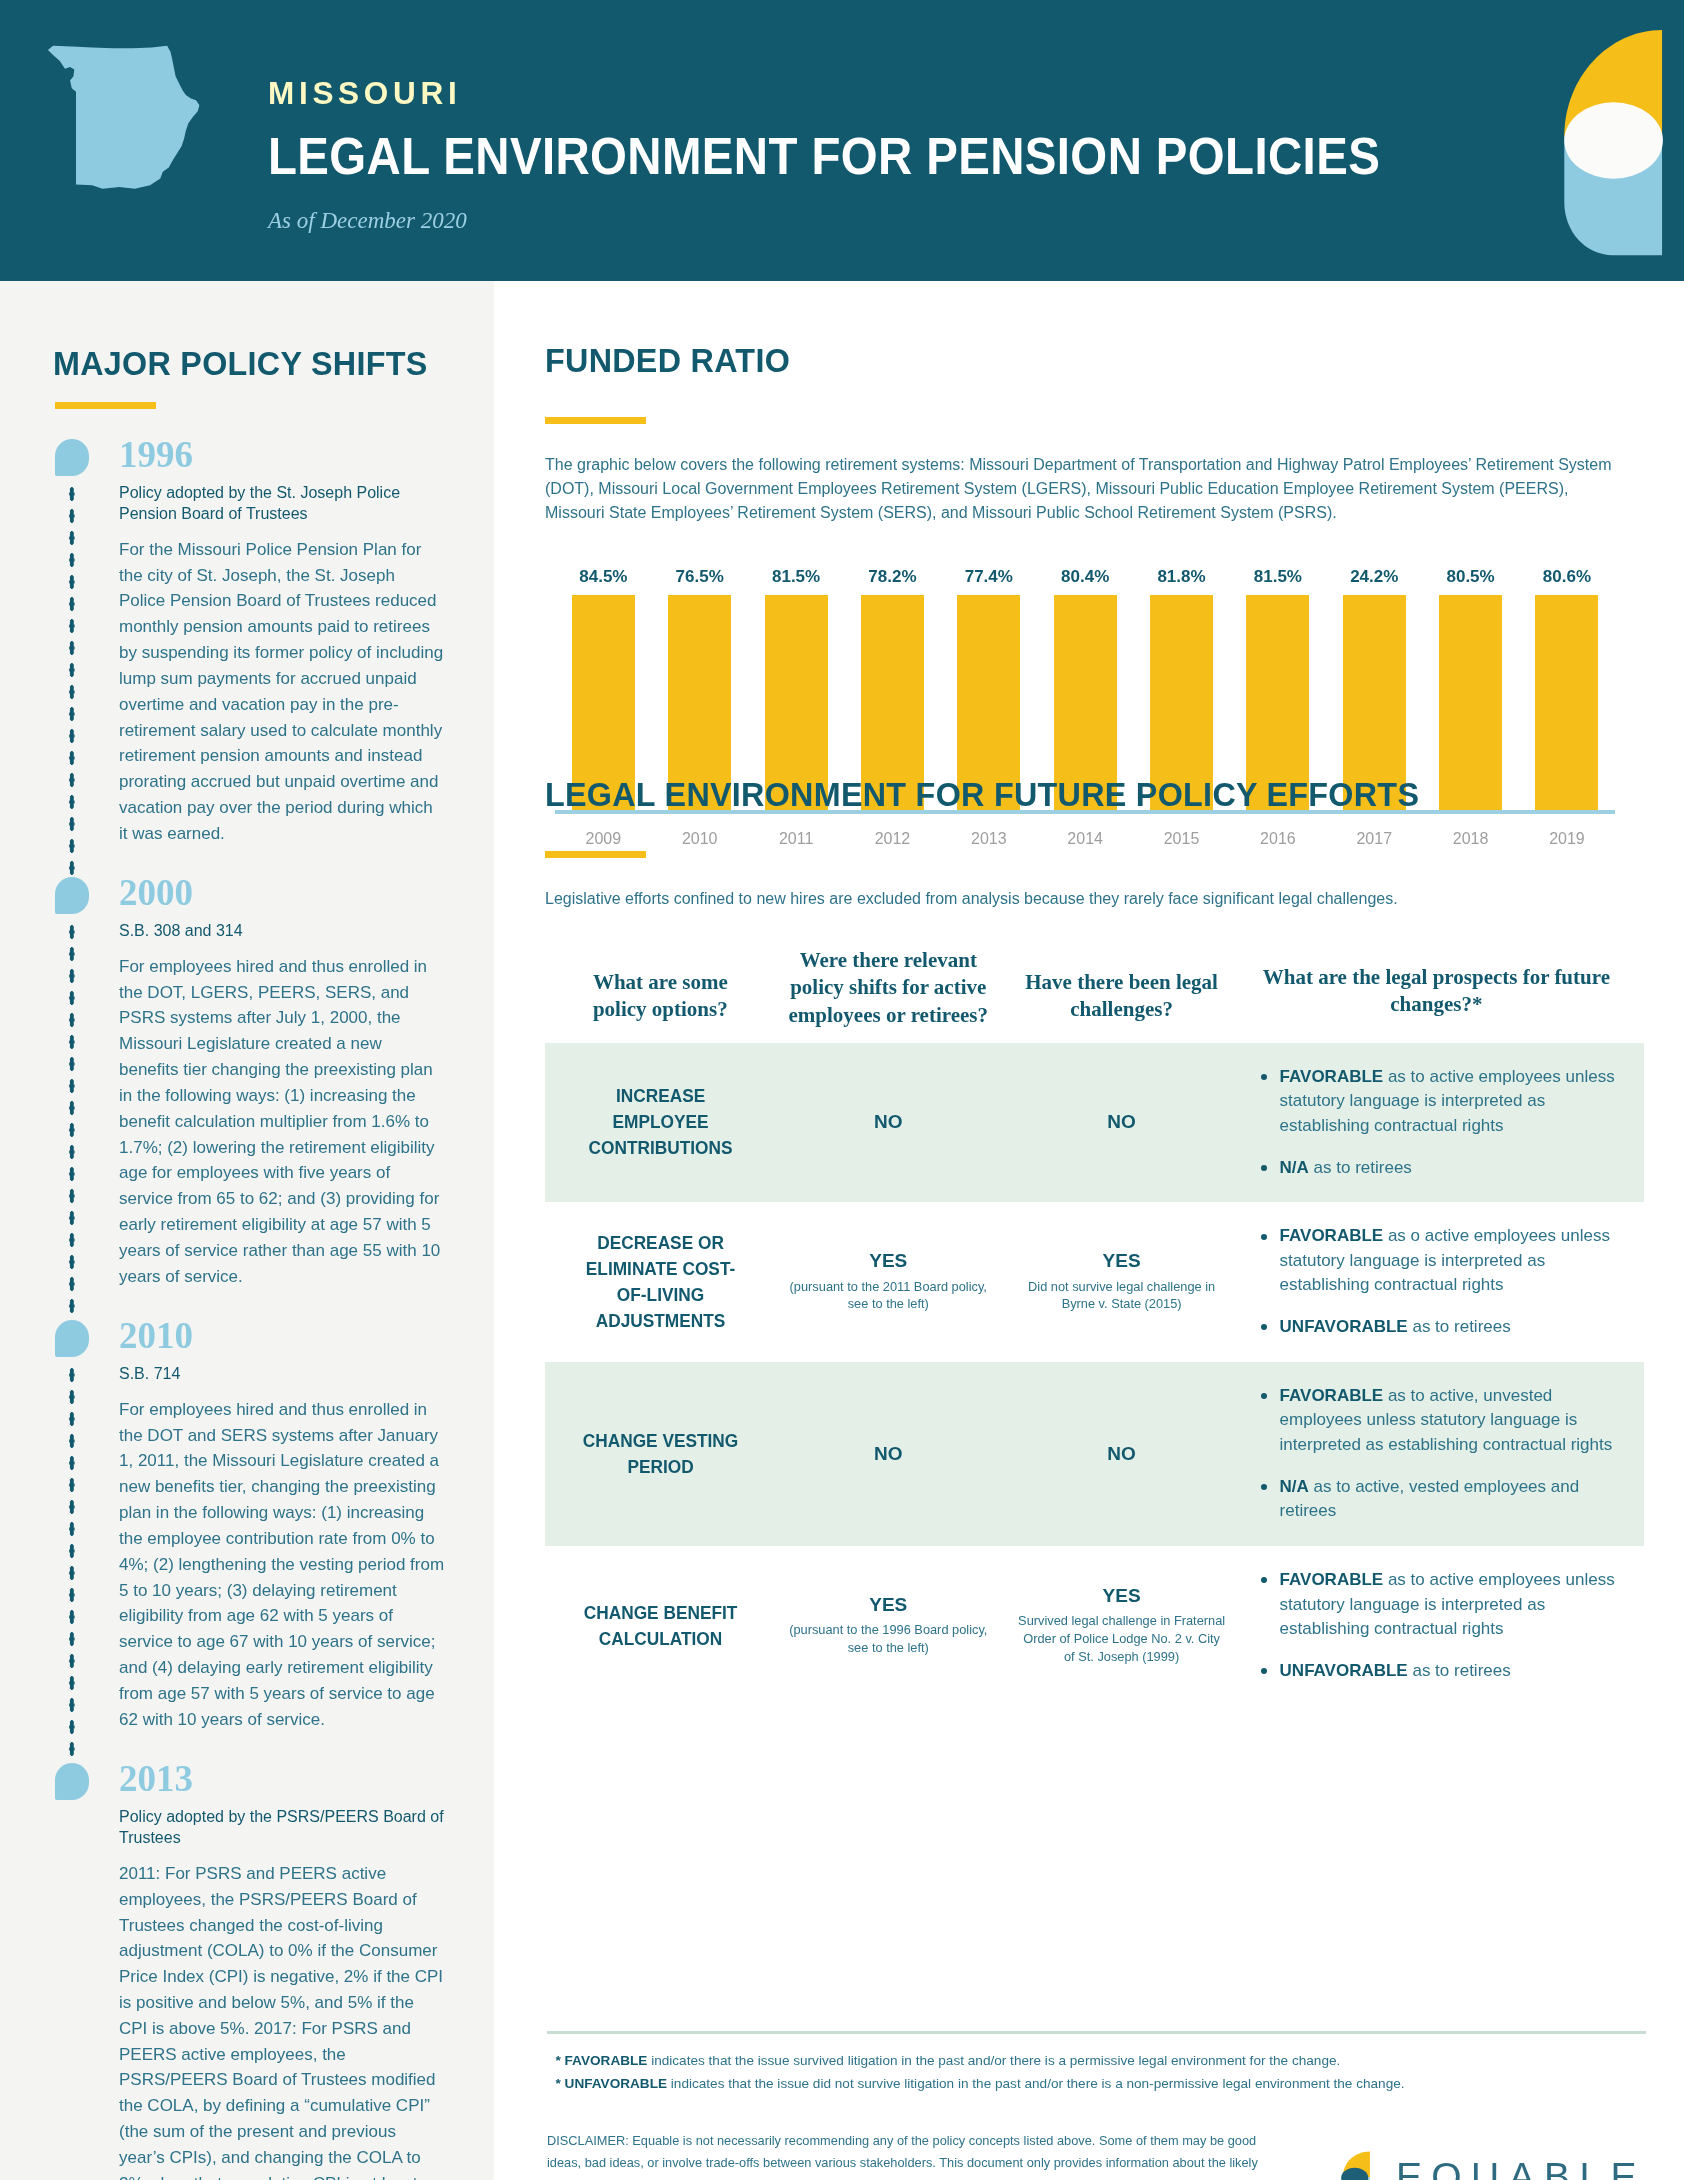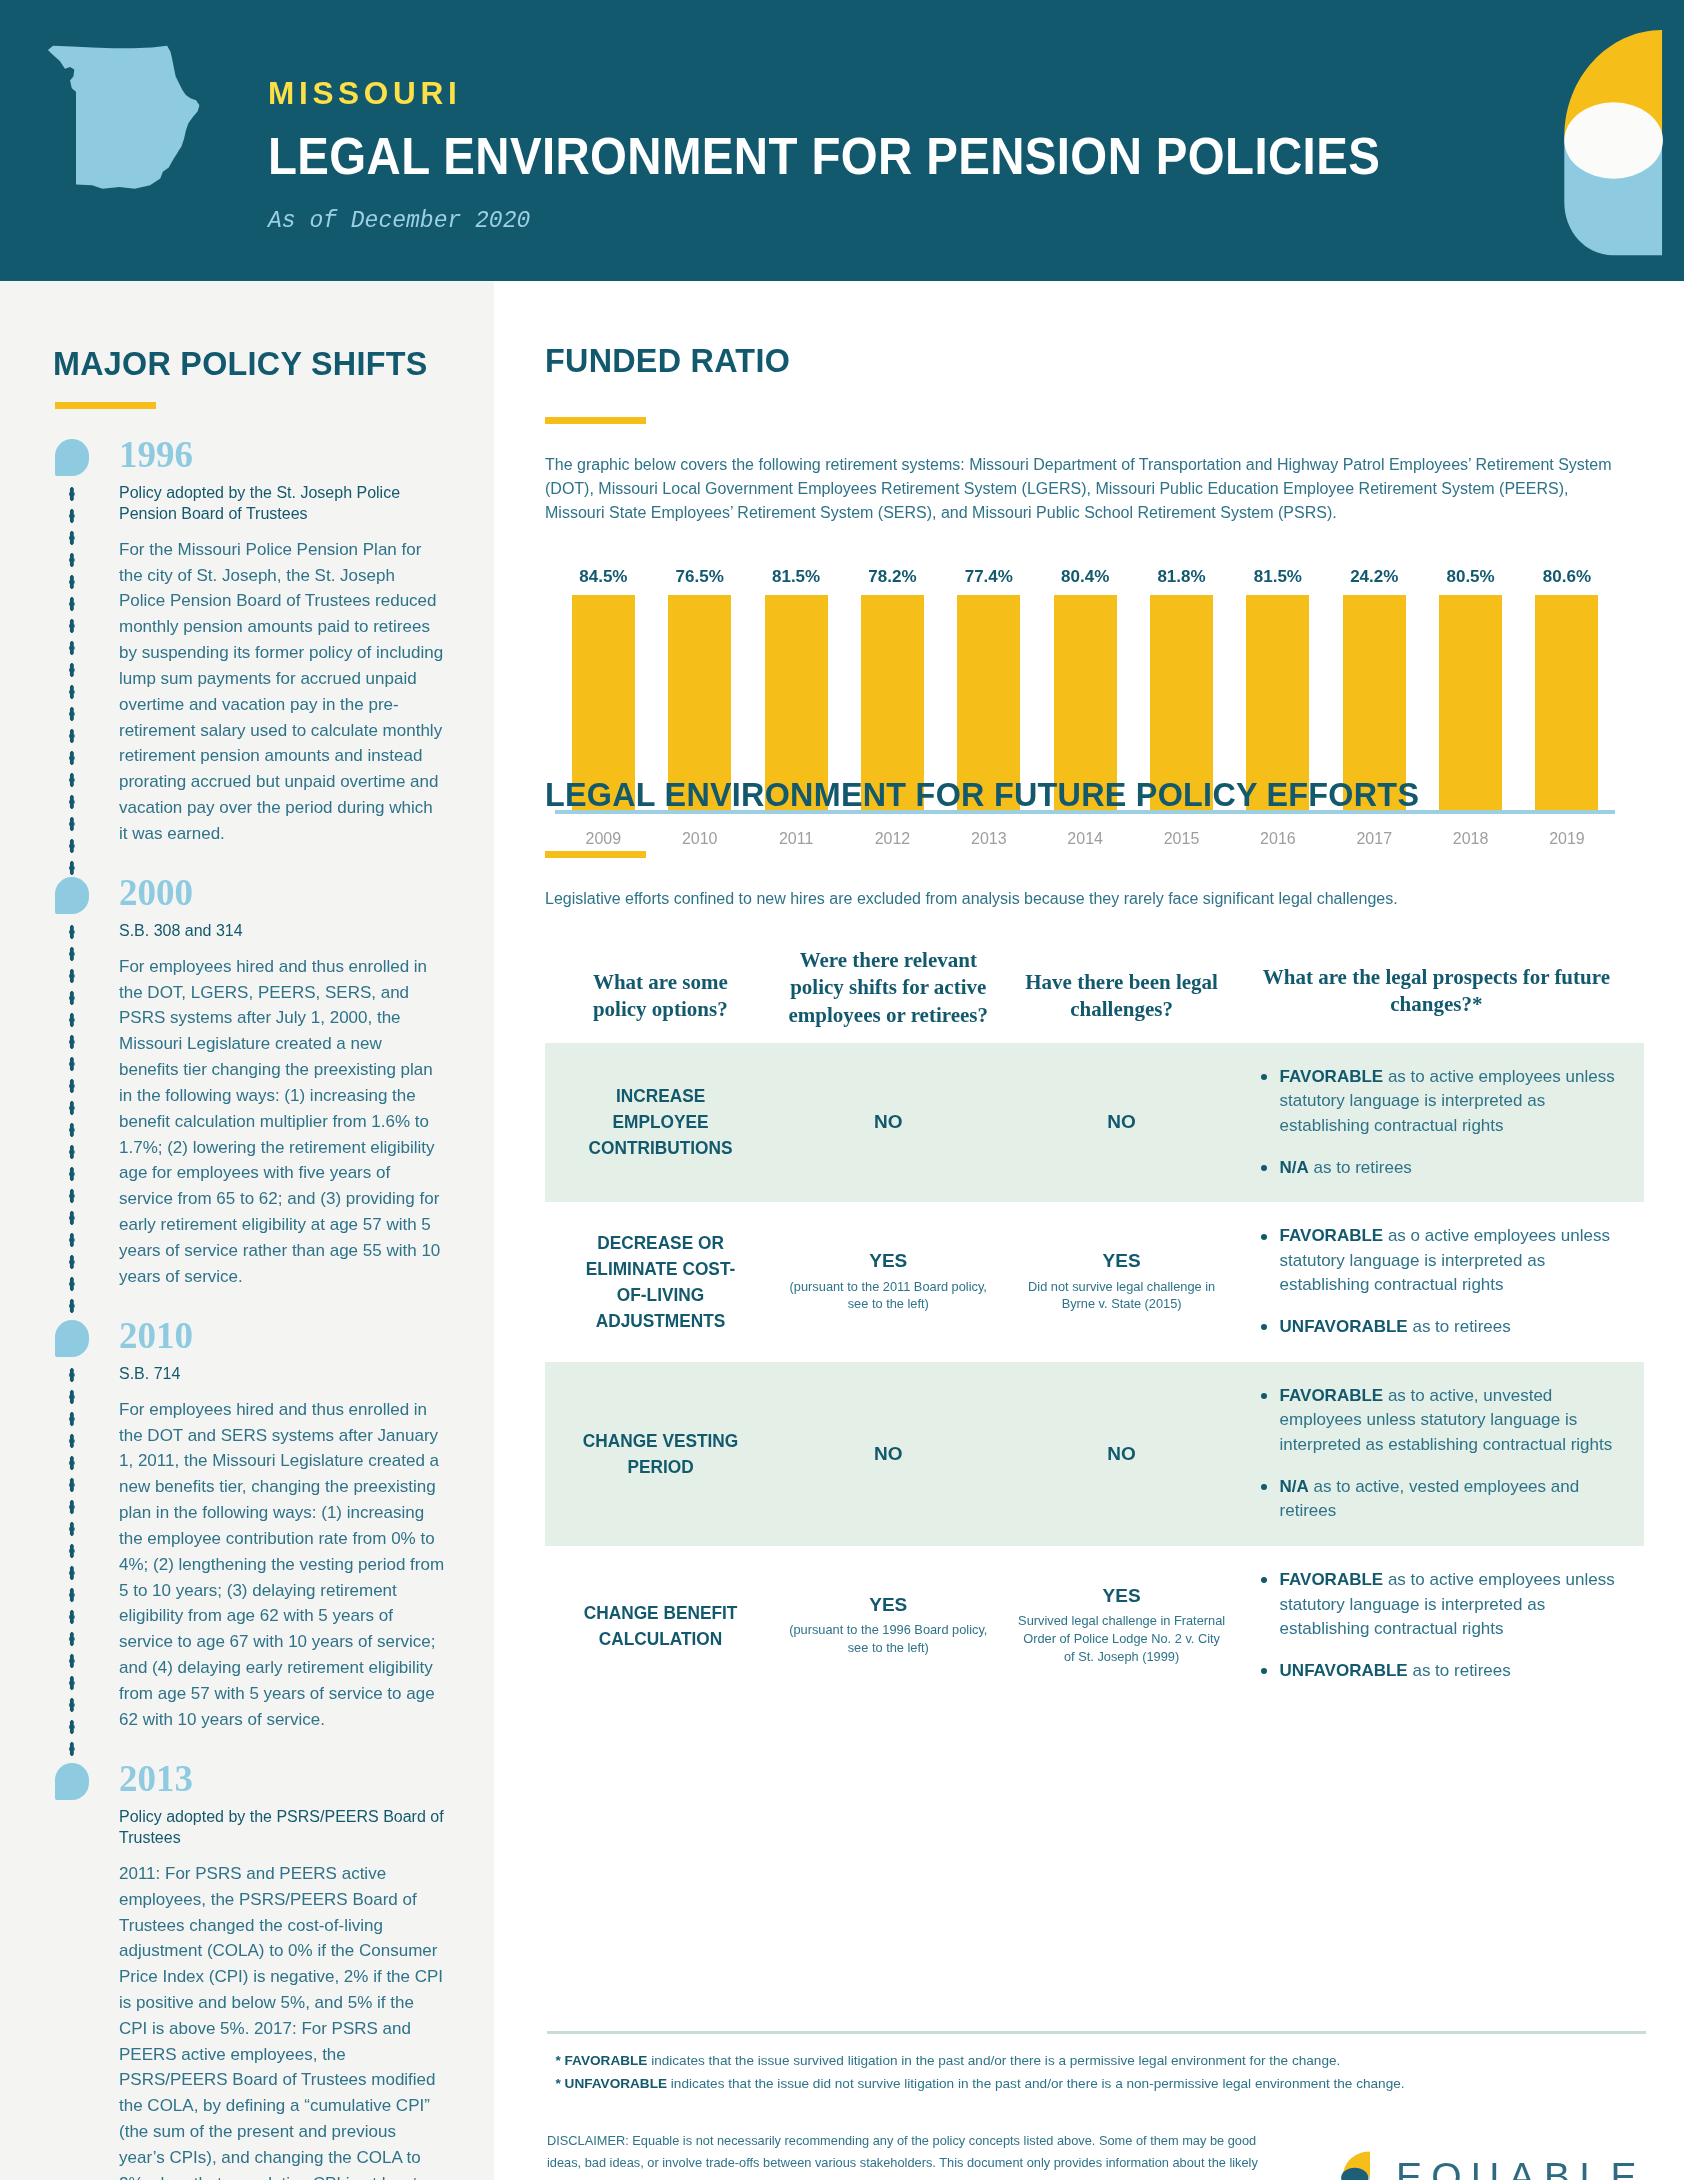--- a/index.html
+++ b/index.html
@@ -15,32 +15,32 @@
   .header {
     position: absolute; left: 0; top: 0;
     width: 1685px; height: 281px;
     background: #13596E;
     overflow: hidden;
   }
   .mo-map { position: absolute; left: 41px; top: 27px; width: 196px; height: 183px; }
   .hdr-text { position: absolute; left: 268px; top: 75px; }
   .hdr-state {
     font-size: 31.5px; font-weight: 700; letter-spacing: 4.7px;
-    color: #fde047; font-family: "Liberation Sans", sans-serif;
+    color: #fef9c3; font-family: "Liberation Sans", sans-serif;
   }
   .hdr-title {
     margin-top: 15.3px;
     font-size: 51px; font-weight: 700; letter-spacing: 0.4px;
     color: #FFFFFF; font-family: "Liberation Sans", sans-serif;
     transform: scaleX(0.93); transform-origin: left center;
   }
   .hdr-date {
     margin-top: 22px;
     font-size: 23px; font-style: italic; font-weight: 400;
-    color: #9DCFE3; font-family: Liberation Mono, monospace;
+    color: #9DCFE3; font-family: Liberation Serif, serif;
   }
   .hdr-logo { position: absolute; right: 0; top: 0; width: 170px; height: 281px; }
 
   
   .sidebar {
     position: absolute; left: 0; top: 281px;
     width: 494px; height: 1960px;
     background: #F4F4F3;
   }
   .side-title {

